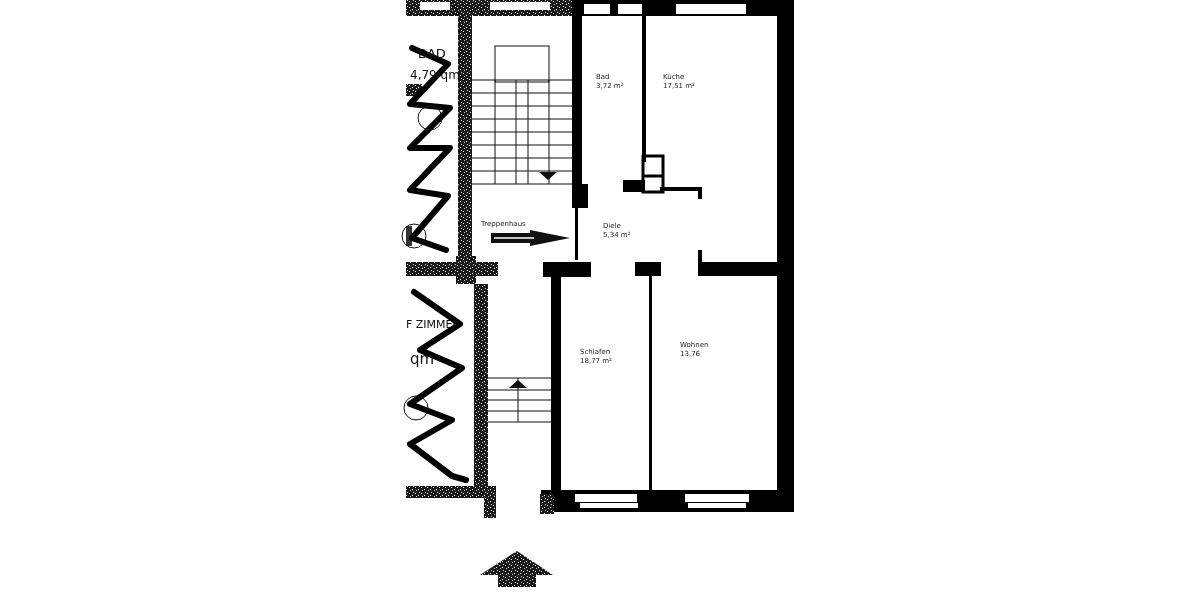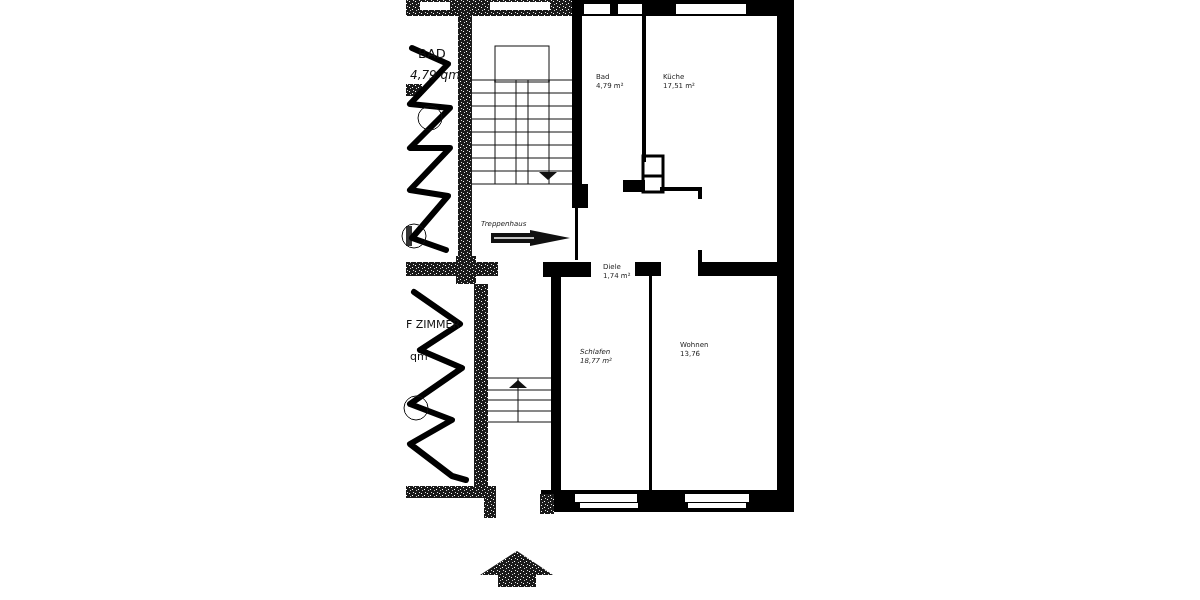--- a/index.html
+++ b/index.html
@@ -112,37 +112,37 @@
 
   <polyline fill="none" stroke="#000" stroke-width="6" stroke-linejoin="round" stroke-linecap="round" points="412,48 448,64 410,104 450,108 410,148 450,148 410,190 448,196 412,238 446,250"></polyline>
   <polyline fill="none" stroke="#000" stroke-width="6" stroke-linejoin="round" stroke-linecap="round" points="414,292 460,324 420,350 462,368 410,404 452,420 410,444 452,476 466,480"></polyline>
 
   <circle cx="430" cy="118" r="12" fill="none" stroke="#111" stroke-width="1"></circle>
   <circle cx="414" cy="236" r="12" fill="none" stroke="#111" stroke-width="1"></circle>
   <circle cx="416" cy="408" r="12" fill="none" stroke="#111" stroke-width="1"></circle>
 </svg>
 
 <div class="hand" style="left:418px; top:46px;">BAD</div>
-<div class="hand" style="left:410px; top:68px; font-size:12px;font-style:italic;">4,79 qm</div>
+<div class="hand" style="left:410px; top:68px; font-size:12px;">4,79 qm</div>
 <div class="hand" style="left:406px; top:318px; font-size:11px;">F ZIMMER</div>
-<div class="hand" style="left:410px; top:350px; font-size:11px;">qm</div>
+<div class="hand" style="left:410px; top:350px; font-size:15px;">qm</div>
 
 <div class="label" style="left:596px; top:73px;">
   <span>Bad</span>
-  <span>4,79 m²</span>
+  <span>3,72 m²</span>
 </div>
 <div class="label" style="left:663px; top:73px;">
   <span>Küche</span>
   <span>17,51 m²</span>
 </div>
-<div class="label" style="left:603px; top:222px;margin-top:41px;">
+<div class="label" style="left:603px; top:222px;">
   <span>Diele</span>
-  <span>1,74 m²</span>
+  <span>5,34 m²</span>
 </div>
-<div class="label" style="left:580px; top:348px;font-style:italic;">
+<div class="label" style="left:580px; top:348px;">
   <span>Schlafen</span>
   <span>18,77 m²</span>
 </div>
 <div class="label" style="left:680px; top:341px;">
   <span>Wohnen</span>
   <span>13,76</span>
 </div>
-<div class="label" style="left:481px; top:220px;font-style:italic;">Treppenhaus</div>
+<div class="label" style="left:481px; top:220px;">Treppenhaus</div>
 
 </body></html>

